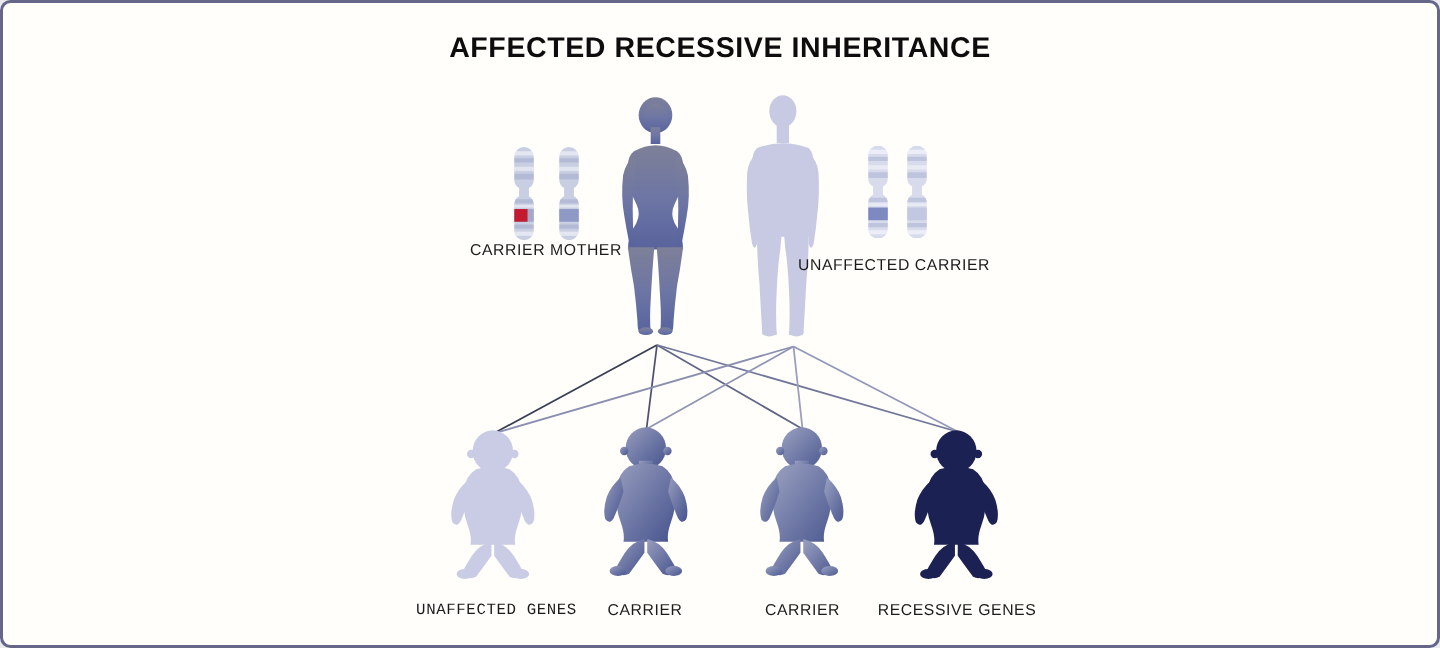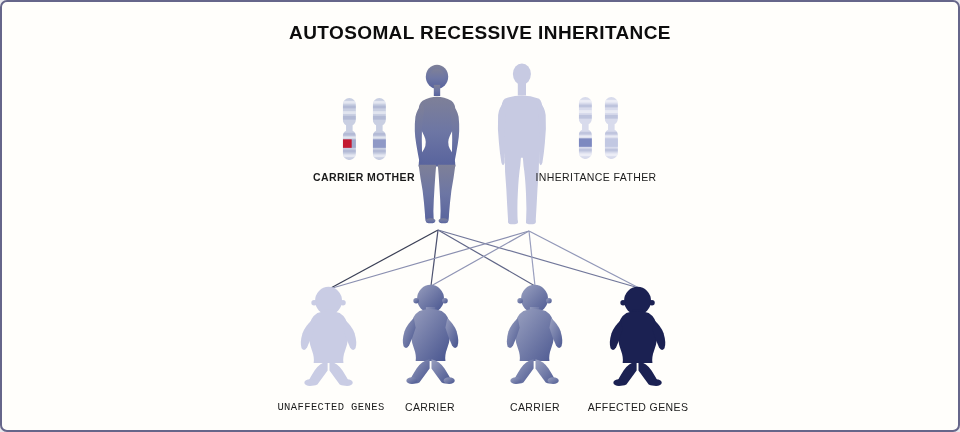--- a/index.html
+++ b/index.html
@@ -27,21 +27,21 @@
     letter-spacing:0.4px;
     color:#1b1b1b;
   }
   .diagram-svg{position:absolute;left:0;top:0;}
 </style>
 </head>
 <body>
 
 <div class="canvas">
 
-  <div class="title">AUTOSOMAL RECESSIVE INHERITANCE</div>
+  <div class="title">AFFECTED RECESSIVE INHERITANCE</div>
 
   <svg class="diagram-svg" width="956" height="428" viewBox="0 0 956 428">
     <defs>
       <linearGradient id="momGrad" x1="0" y1="0" x2="0" y2="1">
         <stop offset="0" stop-color="#7e8098"></stop>
         <stop offset="0.5" stop-color="#6d76a4"></stop>
         <stop offset="1" stop-color="#58639d"></stop>
       </linearGradient>
       <linearGradient id="babyCarrierGrad" x1="0" y1="0" x2="1" y2="1">
         <stop offset="0" stop-color="#979dbd"></stop>
@@ -170,21 +170,21 @@
       <use href="#babyFig"></use>
     </g>
     <g transform="translate(500,281) scale(0.93)" fill="url(#babyCarrierGrad2)">
       <use href="#babyFig"></use>
     </g>
     <g transform="translate(603,283) scale(0.93)" fill="#1b2152">
       <use href="#babyFig"></use>
     </g>
   </svg>
 
-  <div class="label" style="left:362px; top:169px;font-weight:bold;">CARRIER MOTHER</div>
-  <div class="label" style="left:594px; top:169px;">INHERITANCE FATHER</div>
+  <div class="label" style="left:362px; top:159px;">CARRIER MOTHER</div>
+  <div class="label" style="left:594px; top:169px;">UNAFFECTED CARRIER</div>
 
   <div class="label" style="left:329px; top:399px;font-family:Liberation Mono, monospace;">UNAFFECTED GENES</div>
   <div class="label" style="left:428px; top:399px;">CARRIER</div>
   <div class="label" style="left:533px; top:399px;">CARRIER</div>
-  <div class="label" style="left:636px; top:399px;">AFFECTED GENES</div>
+  <div class="label" style="left:636px; top:399px;">RECESSIVE GENES</div>
 
 </div>
 
 </body></html>

